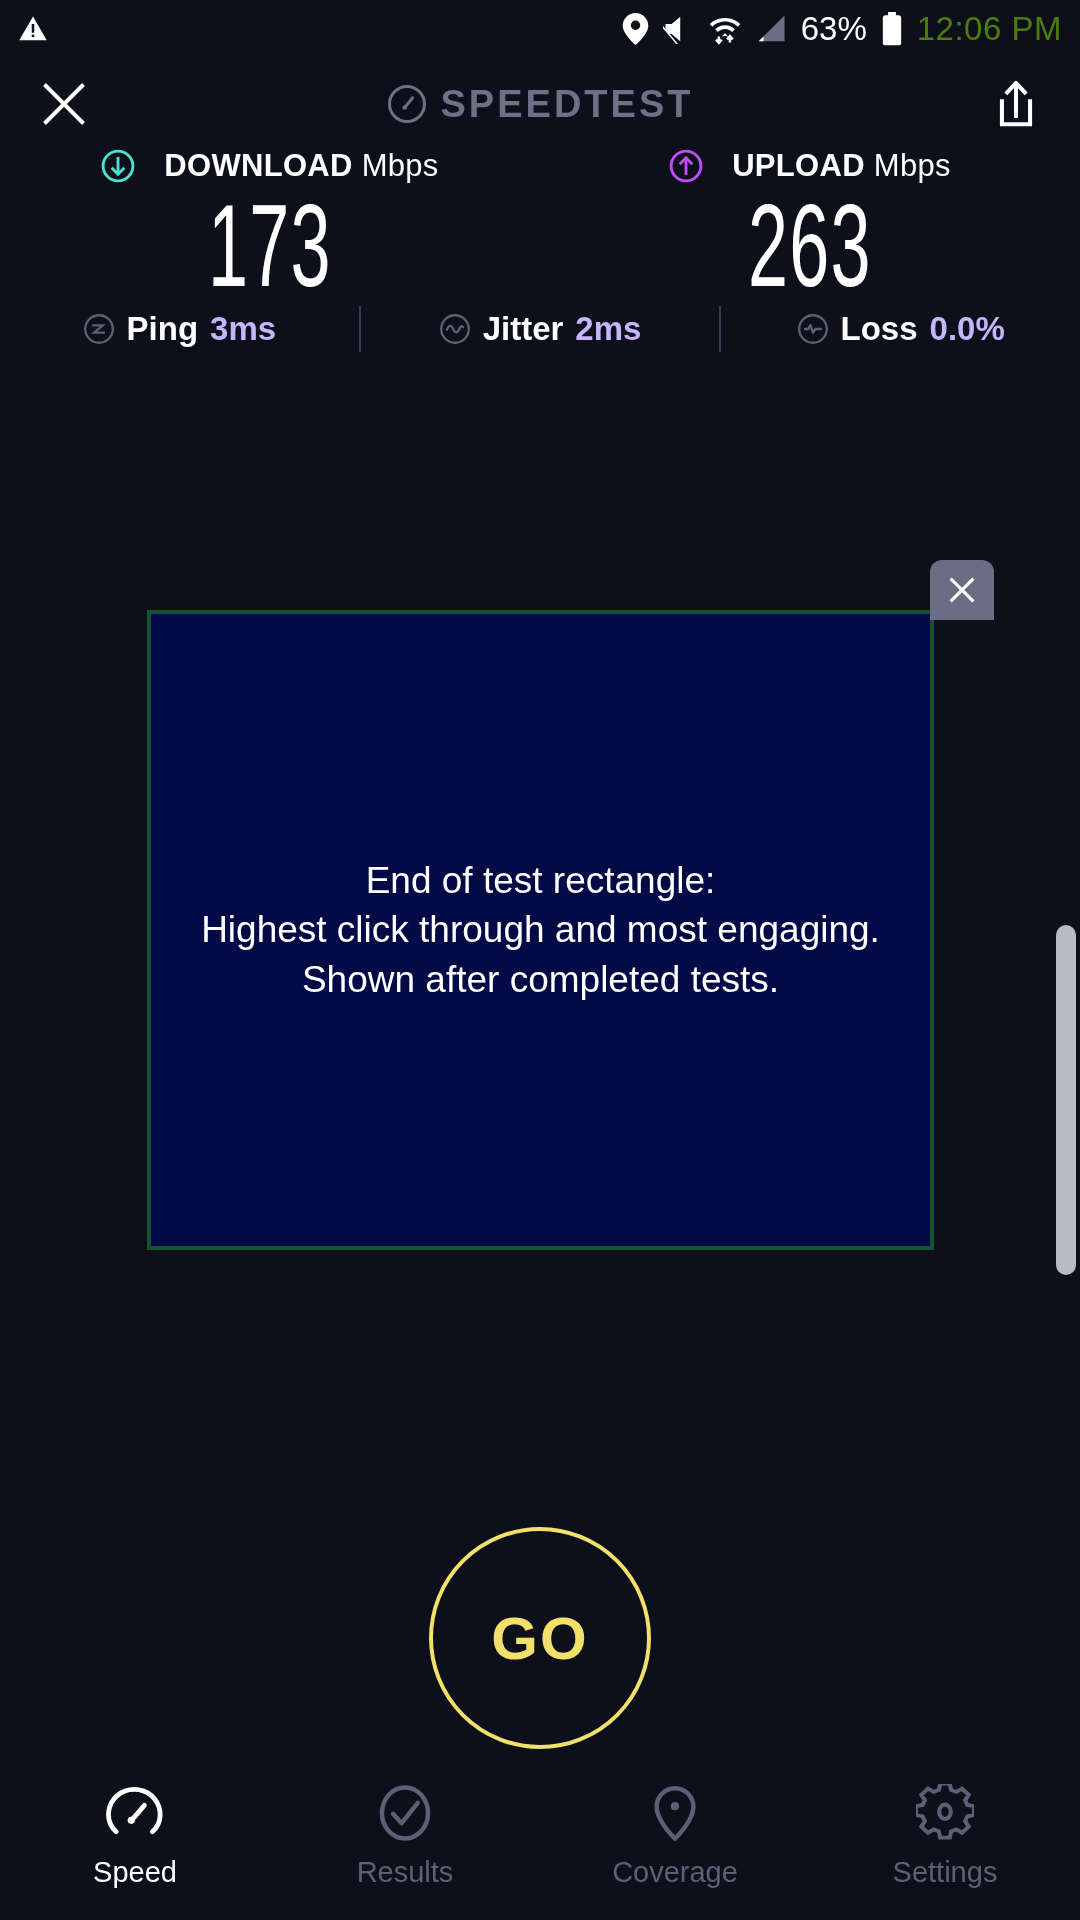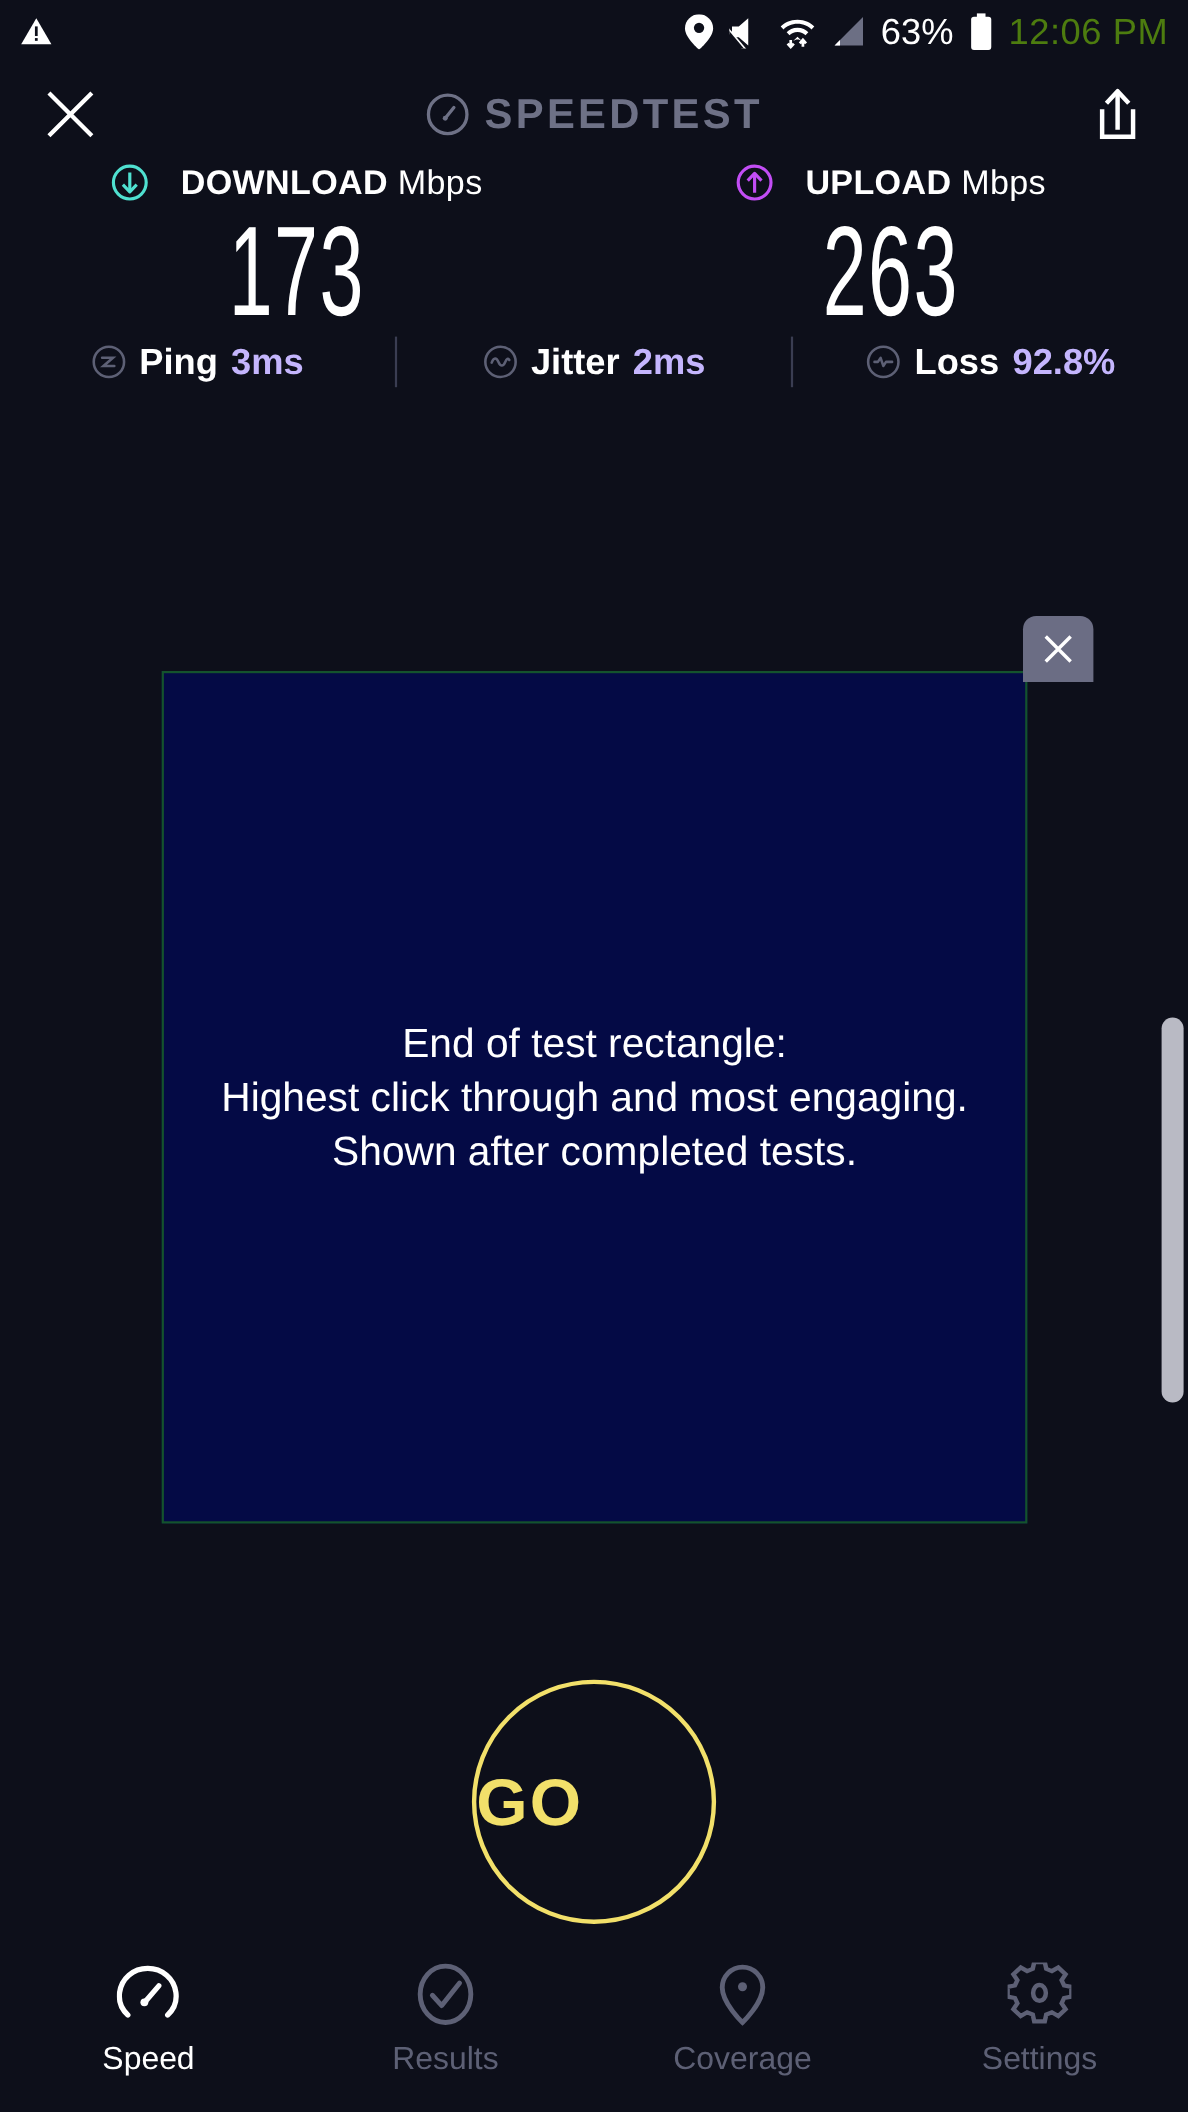--- a/index.html
+++ b/index.html
@@ -67,41 +67,41 @@
 
   
   .ad-wrap { position:absolute; left:147px; top:610px; width:787px; }
   .ad-close {
     position:absolute; right:-60px; top:-50px;
     width:64px; height:60px; background:#6b6d84;
     border-radius:12px 12px 0 0;
     display:flex; align-items:center; justify-content:center;
   }
   .ad-box {
-    width:787px; height:775px;
-    background:#040a45; border:2px solid #14532d;
+    width:787px; height:640px;
+    background:#040a45; border:4px solid #14532d;
     display:flex; align-items:center; justify-content:center;
   }
   .ad-text {
     color:#ffffff; font-size:37px; line-height:1.33; text-align:center;
     padding:0 20px;
   }
 
   
   .scrollbar {
     position:absolute; right:4px; top:925px; width:20px; height:350px;
     background:#b9bac4; border-radius:10px;
   }
 
   
   .go-btn {
     position:absolute; left:50%; top:1527px; transform:translateX(-50%);
     width:222px; height:222px; border-radius:50%;
     border:4px solid #f2e06a; background:transparent;
-    display:flex; align-items:center; 
+    display:flex; align-items:center; justify-content:center;
   }
   .go-label { color:#f2e06a; font-size:60px; font-weight:bold; letter-spacing:2px; }
 
   
   .bottomnav {
     position:absolute; left:0; bottom:0; width:1080px; height:150px;
     display:flex; align-items:flex-start; padding-top:14px;
   }
   .nav-item { flex:1; display:flex; flex-direction:column; align-items:center; gap:14px; }
   .nav-label { font-size:29px; }
@@ -246,21 +246,21 @@
     </div>
     <div class="metric-sep"></div>
     <div class="metric">
       <span>
         <svg class="icon-svg" width="32" height="32" viewBox="0 0 26 26">
           <circle cx="13" cy="13" r="11.2" stroke="#5d6075" stroke-width="1.9" fill="none"></circle>
           <path d="M6.5 13 L9 13 L11 10 L13 16 L15 13 L19.5 13" stroke="#5d6075" stroke-width="1.9" fill="none" stroke-linecap="round" stroke-linejoin="round"></path>
         </svg>
       </span>
       <span class="metric-name">Loss</span>
-      <span class="metric-val">92.8%</span>
+      <span class="metric-val">0.0%</span>
     </div>
   </div>
 
   <div class="ad-wrap">
     <div class="ad-close">
       <svg class="icon-svg" width="34" height="34" viewBox="0 0 24 24">
         <path d="M4 4 L20 20 M20 4 L4 20" stroke="#ffffff" stroke-width="2.2" fill="none"></path>
       </svg>
     </div>
     <div class="ad-box">

